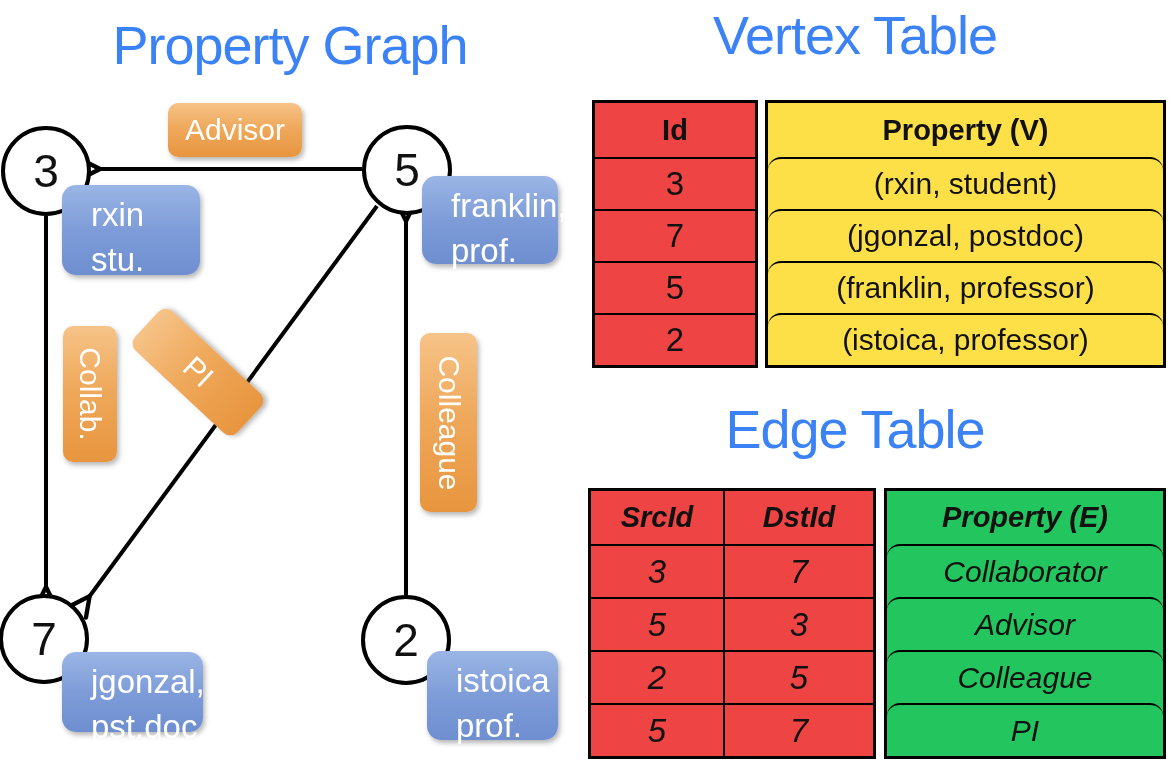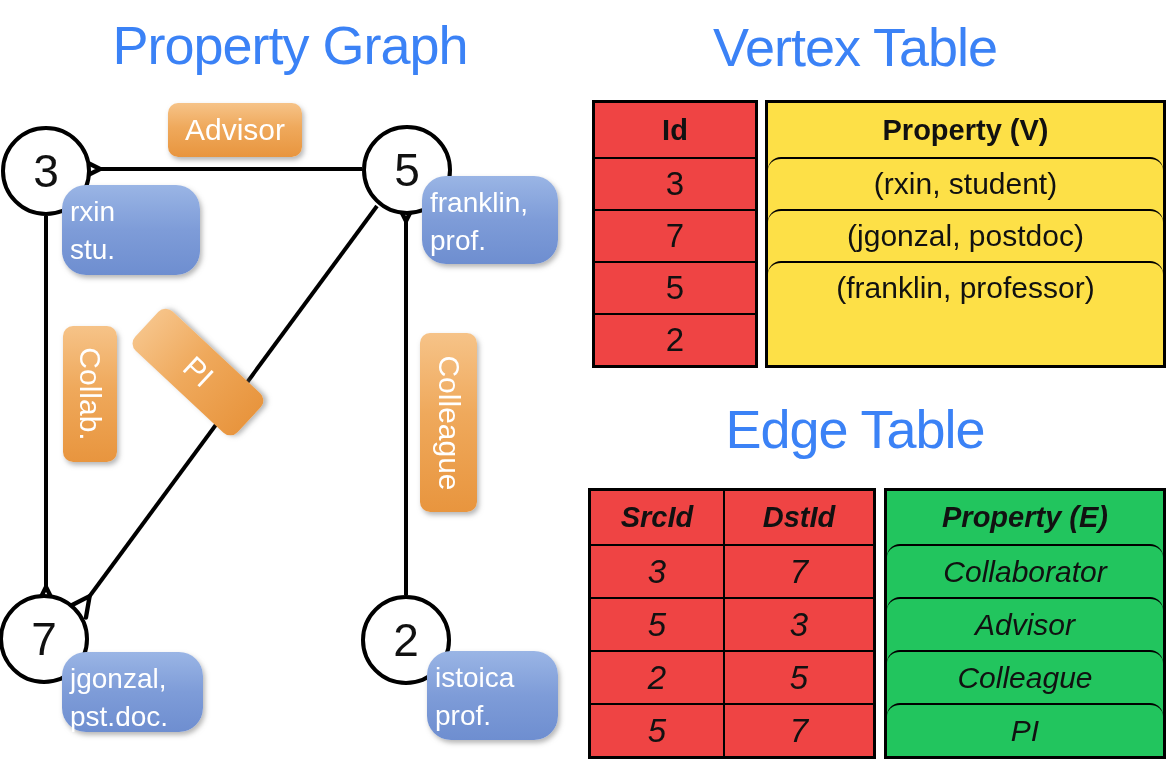--- a/index.html
+++ b/index.html
@@ -21,25 +21,25 @@
   }
   .edge-label {
     position:absolute; z-index:3; border-radius:10px; color:#fff;
     background:linear-gradient(180deg,#f6c388 0%,#efa95c 45%,#e8953e 100%);
     box-shadow:2px 3px 5px rgba(110,110,110,.5);
     display:flex; align-items:center; justify-content:center;
     font-size:30px;
   }
   .vtext { transform:rotate(90deg); white-space:nowrap; }
   .prop-box {
-    position:absolute; z-index:4; border-radius:24px; color:#fff;
+    position:absolute; z-index:4; border-radius:14px; color:#fff;
     background:linear-gradient(180deg,#9ab5e5 0%,#7e9cd8 50%,#6e8ed0 100%);
     box-shadow:2px 3px 5px rgba(110,110,110,.5);
-    box-sizing:border-box; padding:8px 6px 0 8px;
-    font-size:28px; line-height:1.35;
+    box-sizing:border-box; padding:8px 6px 0 29px;
+    font-size:33px; line-height:1.35;
   }
   .prop-box span { display:block; }
   
   .tbox {
     position:absolute; z-index:5; box-sizing:border-box;
     border:3px solid #000; background:#ef4444; display:grid;
   }
   .cell {
     border-top:2px solid #000; display:flex; align-items:center;
     justify-content:center; white-space:nowrap;
@@ -53,21 +53,21 @@
   .et-rows { grid-template-rows:53px 53px 53px 53px 53px;font-style:italic; }
   .blue-fill { background:#fde047; }
   .tan-fill  { background:#22c55e; }
 </style>
 </head>
 <body>
 
 <div class="canvas">
 
   <div class="title" style="left:30px; top:14px; width:520px;">Property Graph</div>
-  <div class="title" style="left:595px; top:16px; width:520px;">Vertex Table</div>
+  <div class="title" style="left:595px; top:4px; width:520px;">Vertex Table</div>
   <div class="title" style="left:595px; top:398px; width:520px;">Edge Table</div>
 
   <svg class="edges" width="1170" height="760">
     <defs>
       <marker id="arrow" viewBox="0 0 12 12" refX="2.5" refY="6" markerWidth="6.5" markerHeight="6.5" orient="auto">
         <path d="M11,1.5 L2,6 L11,10.5" fill="none" stroke="#000" stroke-width="2" stroke-linecap="round"></path>
       </marker>
     </defs>
     <line x1="362" y1="169" x2="99" y2="169" stroke="#000" stroke-width="4" marker-end="url(#arrow)"></line>
     <line x1="46" y1="216" x2="46" y2="588" stroke="#000" stroke-width="4" marker-end="url(#arrow)"></line>
@@ -124,20 +124,21 @@
     <div class="cell td">7</div>
     <div class="cell td">5</div>
     <div class="cell td">2</div>
   </div>
 
   <div class="tbox vt-rows blue-fill" style="left:765px; top:100px; width:401px;">
     <div class="cell r0 th">Property (V)</div>
     <div class="cell td prop">(rxin, student)</div>
     <div class="cell td prop">(jgonzal, postdoc)</div>
     <div class="cell td prop">(franklin, professor)</div>
+    <div class="cell td prop">(istoica, professor)</div>
   </div>
 
   <div class="tbox et-rows" style="left:588px; top:488px; width:288px; grid-template-columns:132px 150px;">
     <div class="cell r0 th">SrcId</div>
     <div class="cell r0 c1 th">DstId</div>
     <div class="cell td">3</div>
     <div class="cell c1 td">7</div>
     <div class="cell td">5</div>
     <div class="cell c1 td">3</div>
     <div class="cell td">2</div>

